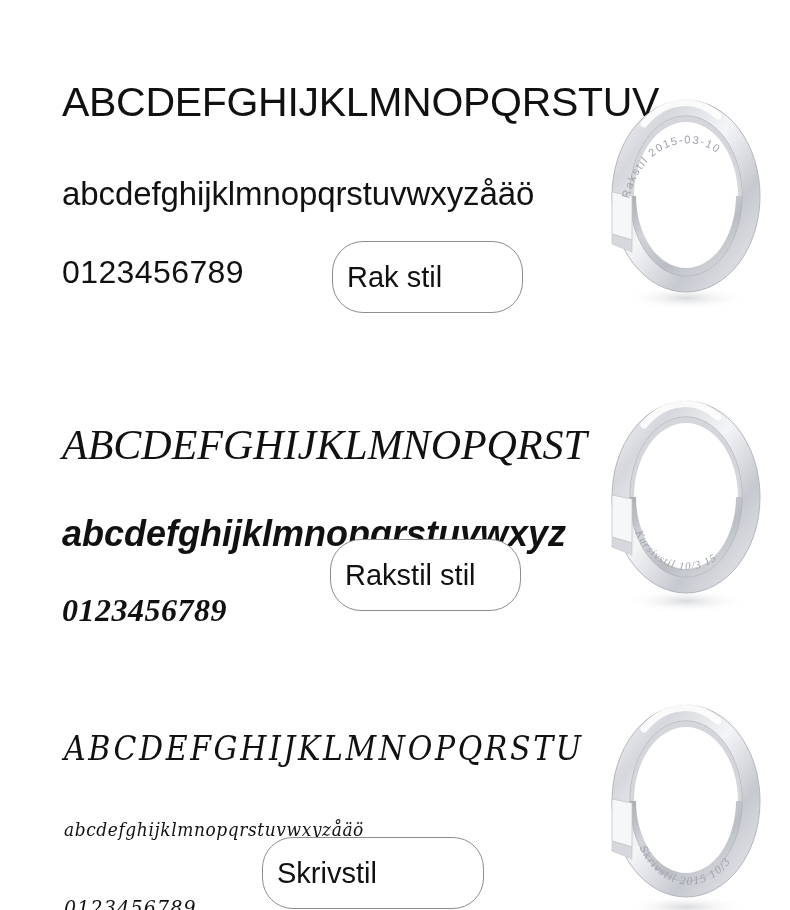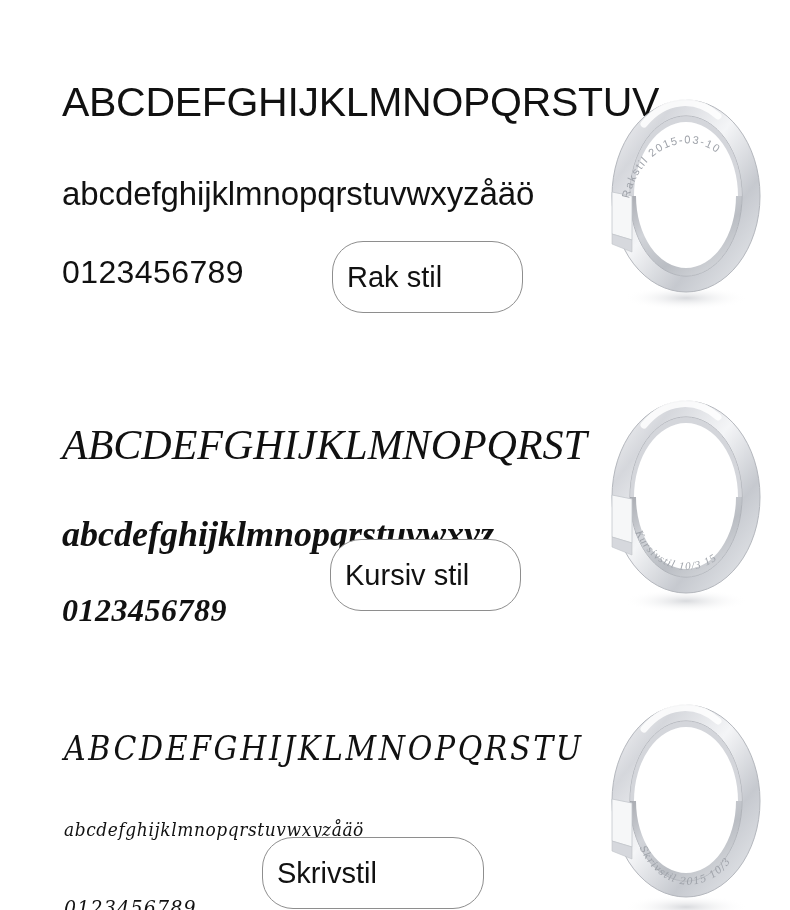--- a/index.html
+++ b/index.html
@@ -77,21 +77,21 @@
     font-family: "Liberation Serif", serif;
     font-style: italic;
     font-weight: 400;
     font-size: 42px;
     letter-spacing: 0px;
   }
   .b2 .line-lower {
     position: absolute;
     left: 0;
     top: 130px;
-    font-family: Liberation Serif, serif;
+    font-family: Liberation Sans, sans-serif;
     font-style: italic;
     font-weight: 700;
     font-size: 36px;
     letter-spacing: 0px;
   }
   .b2 .line-digits {
     position: absolute;
     left: 0;
     top: 208px;
     font-family: "Liberation Serif", serif;
@@ -236,21 +236,21 @@
 
   <div class="style-block b2" style="position:absolute; left:0; top:298px;">
     <div class="specimen">
       <div class="line line-upper">ABCDEFGHIJKLMNOPQRST</div>
       <div class="line line-lower">abcdefghijklmnopqrstuvwxyz</div>
       <div class="line line-digits">0123456789</div>
     </div>
   </div>
 
   <div class="label-box" style="left:330px; top:495px; width:191px; height:72px;">
-    <span class="label-text">Kursiv stil</span>
+    <span class="label-text">Rakstil stil</span>
   </div>
 
   <div class="ring-wrap r2">
     <svg class="ring-svg" width="200" height="250" viewBox="0 0 200 250" xmlns="http://www.w3.org/2000/svg">
       <defs>
         <linearGradient id="bandOuter2" x1="0" y1="0" x2="1" y2="1">
           <stop offset="0%" stop-color="#fbfbfc"></stop>
           <stop offset="22%" stop-color="#d5d7dc"></stop>
           <stop offset="46%" stop-color="#f4f5f7"></stop>
           <stop offset="70%" stop-color="#c6c9cf"></stop>

